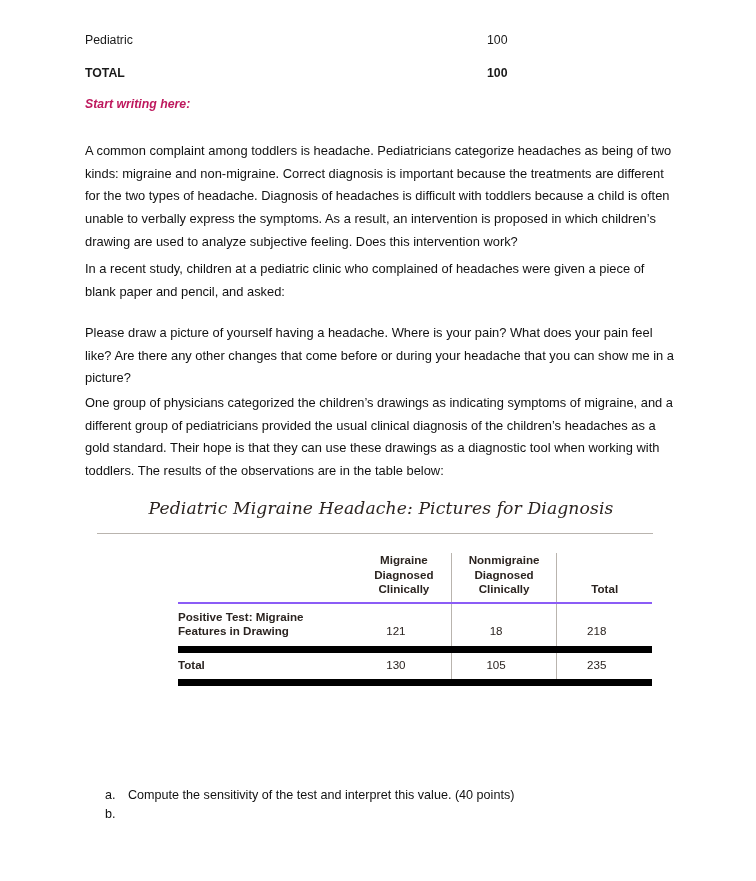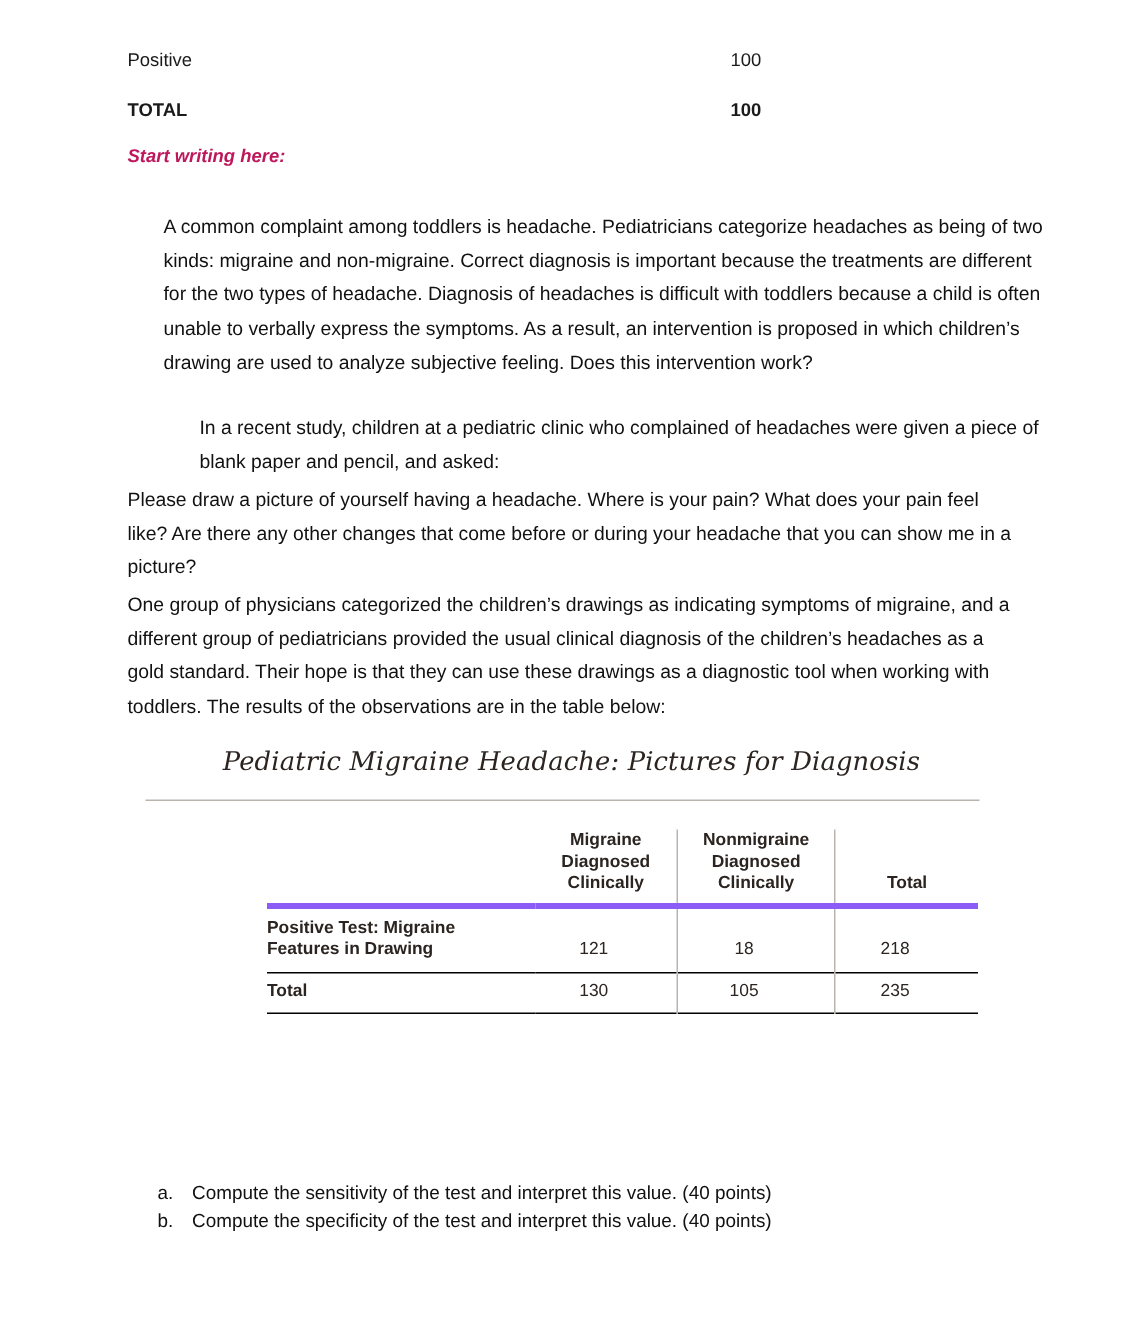--- a/index.html
+++ b/index.html
@@ -64,22 +64,22 @@
   
   .para {
     position: absolute;
     left: 85px;
     width: 590px;
     font-size: 12.9px;
     line-height: 22.7px;
     color: #111111;
     text-align: left;
   }
-  #para-1 { top: 140px; margin-left: 24px; }
-  #para-2 { top: 274px; margin-left: 48px; }
+  #para-1 { top: 140px; }
+  #para-2 { top: 258px; }
   #para-3 { top: 322px; }
   #para-4 { top: 392px; }
 
   
   .table-block {
     position: absolute;
     left: 0;
     top: 498px;
     width: 756px;
   }
@@ -123,22 +123,22 @@
     line-height: 14.6px;
     padding-bottom: 5px;
     font-size: 11.6px;
   }
   .stat-table thead th.col-stub { width: 180px; }
   .stat-table thead th.col-a { width: 94px; }
   .stat-table thead th.col-b { width: 105px; }
   .stat-table thead th.col-t { width: 95px; }
 
   
-  .stat-table thead tr { border-bottom: 4px solid #8b5cf6; }
-  .stat-table tbody tr { border-bottom: 1px solid #000000; }
+  .stat-table thead tr { border-bottom: 2px solid #8b5cf6; }
+  .stat-table tbody tr { border-bottom: 7px solid #000000; }
 
   
   .stat-table .vline-l { border-left: 1px solid #b9b4ae; }
 
   .stat-table tbody td {
     padding-top: 6px;
     padding-bottom: 7px;
     line-height: 14.6px;
   }
   .stat-table tbody td.stub {
@@ -174,21 +174,21 @@
     left: 20px;
     top: 0;
   }
 </style>
 </head>
 <body>
 
 <div class="page">
 
   <div class="score-row" id="row-worksheet">
-    <span class="label">Positive</span>
+    <span class="label">Pediatric</span>
     <span class="value">100</span>
   </div>
 
   <div class="score-row total" id="row-total">
     <span class="label">TOTAL</span>
     <span class="value">100</span>
   </div>
 
   <div class="start-writing">Start writing here:</div>
 
@@ -238,17 +238,16 @@
     </table>
   </div>
 
   <div class="questions">
     <div class="q-item">
       <span class="q-marker">a.</span>
       <span>Compute the sensitivity of the test and interpret this value. (40 points)</span>
     </div>
     <div class="q-item">
       <span class="q-marker">b.</span>
-      <span>Compute the specificity of the test and interpret this value. (40 points)</span>
     </div>
   </div>
 
 </div>
 
 </body></html>

